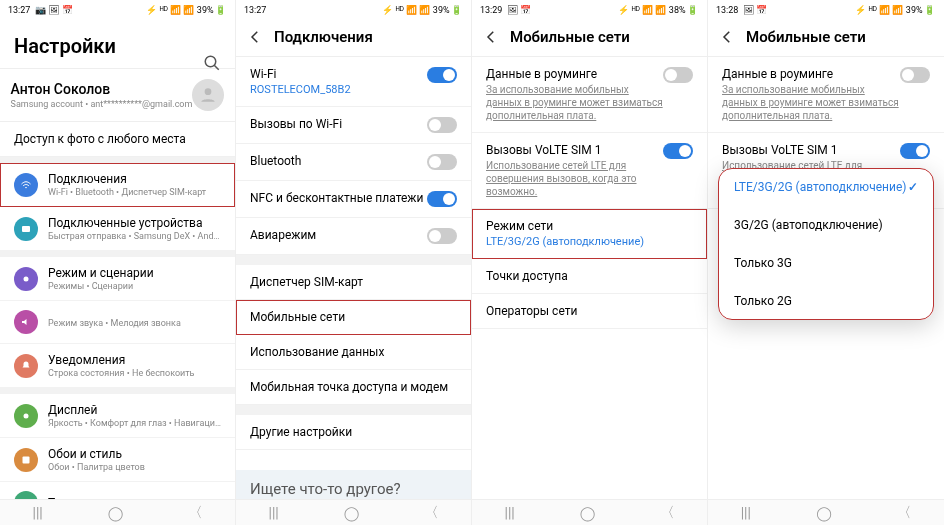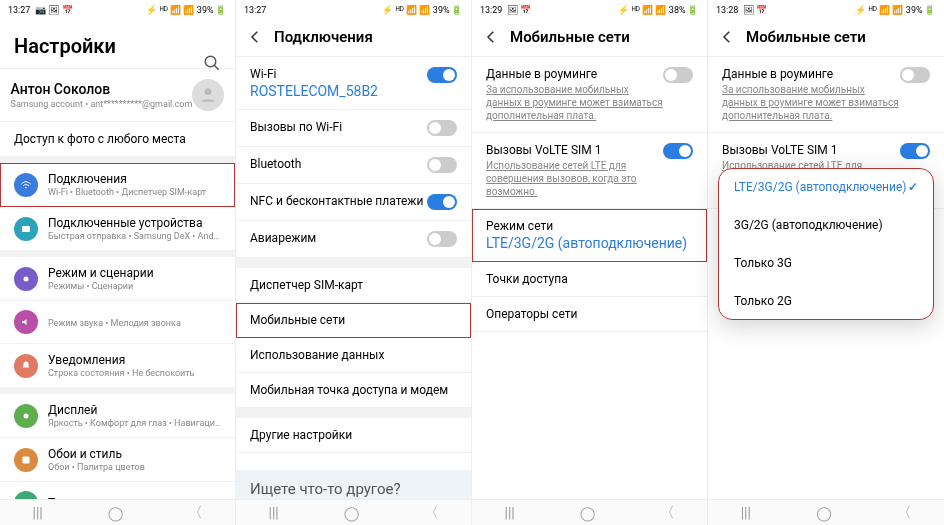--- a/index.html
+++ b/index.html
@@ -56,21 +56,21 @@
   .toggle.on::after { left:16px; }
 
   
   .hl { outline: 1.5px solid #b33; outline-offset: -1px; }
 
   
   .srow { display: flex; align-items: flex-start; padding: 10px 14px; border-bottom: 1px solid #f0f0f0; }
   .srow .labels { flex:1; }
   .srow .labels .label { font-size: 12px; }
   .srow .labels .sub { font-size: 10px; color:#888; margin-top:2px; line-height:1.3;text-decoration:underline; }
-  .srow .labels .link { font-size: 14px; color:#2a7de1; margin-top:2px; }
+  .srow .labels .link { font-size: 11px; color:#2a7de1; margin-top:2px; }
 
   
   .popup { position:absolute; left:10px; right:10px; top:168px; background:#fff; border-radius:14px; box-shadow:0 6px 24px rgba(0,0,0,.18); overflow:hidden; z-index:5; }
   .popup .opt { padding: 12px 16px; font-size: 12px; display:flex; align-items:center; justify-content:space-between; }
   .popup .opt .check { color:#2a7de1; font-weight:bold; }
   .popup .opt.sel .label { color:#2a7de1; }
 
   
   .navbar { position:absolute; bottom:0; left:0; right:0; height:26px; display:flex; align-items:center; justify-content:space-around; color:#999; font-size:14px; border-top:1px solid #eee; background:#fafafa; }
 

